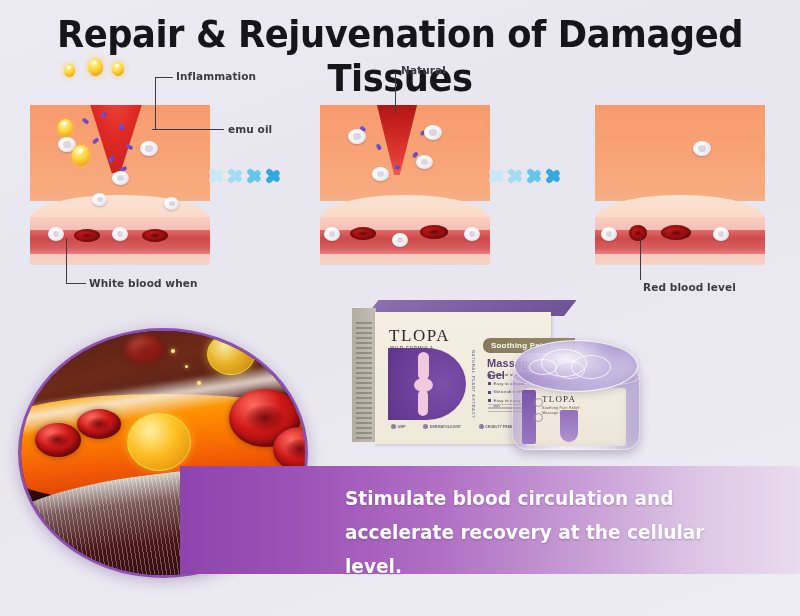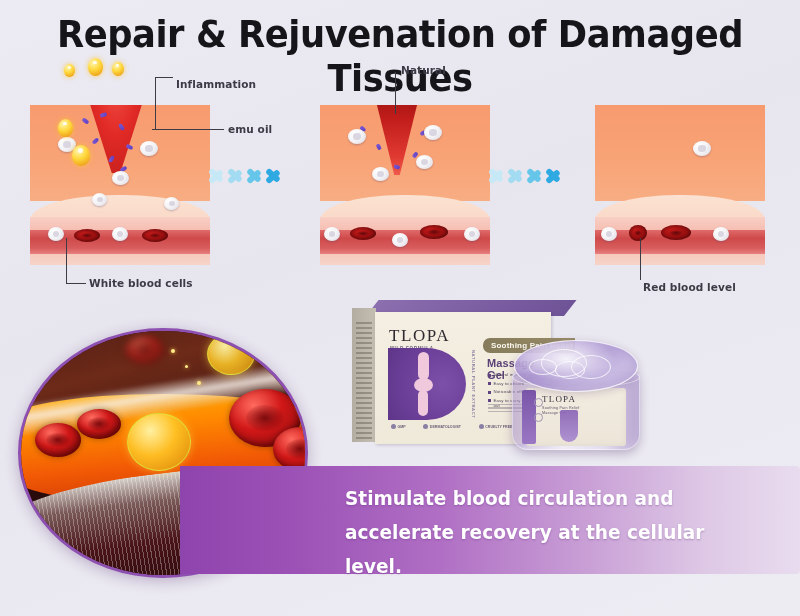--- a/index.html
+++ b/index.html
@@ -295,28 +295,28 @@
     <div class="drop" style="left:28px;top:14px;width:15px;height:18px"></div>
     <div class="drop" style="left:42px;top:40px;width:18px;height:21px"></div>
   </div>
 
   <div class="drop" style="left:64px;top:64px;width:11px;height:13px"></div>
   <div class="drop" style="left:88px;top:58px;width:15px;height:18px"></div>
   <div class="drop" style="left:112px;top:62px;width:12px;height:14px"></div>
 
   <div class="lead h" style="left:155px;top:77px;width:18px"></div>
   <div class="lead v" style="left:155px;top:77px;height:52px"></div>
-  <div class="lbl" style="left:176px;top:78px">Inflammation</div>
+  <div class="lbl" style="left:176px;top:70px">Inflammation</div>
 
   <div class="lead h" style="left:152px;top:129px;width:72px"></div>
   <div class="lbl" style="left:228px;top:123px">emu oil</div>
 
   <div class="lead v" style="left:66px;top:238px;height:46px"></div>
   <div class="lead h" style="left:66px;top:283px;width:20px"></div>
-  <div class="lbl" style="left:89px;top:277px">White blood cells</div>
+  <div class="lbl" style="left:89px;top:277px">White blood when</div>
 
   <div class="arrows" style="left:208px;top:160px;">
     <div class="chev" style="--cc:#c7e9f7"></div>
     <div class="chev" style="--cc:#a3dbf2"></div>
     <div class="chev" style="--cc:#66c6ea"></div>
     <div class="chev" style="--cc:#2ea9e2"></div>
   </div>
 
   <div class="panel" style="left:320px; top:105px; width:170px; height:160px;">
     <div class="epi"></div>

